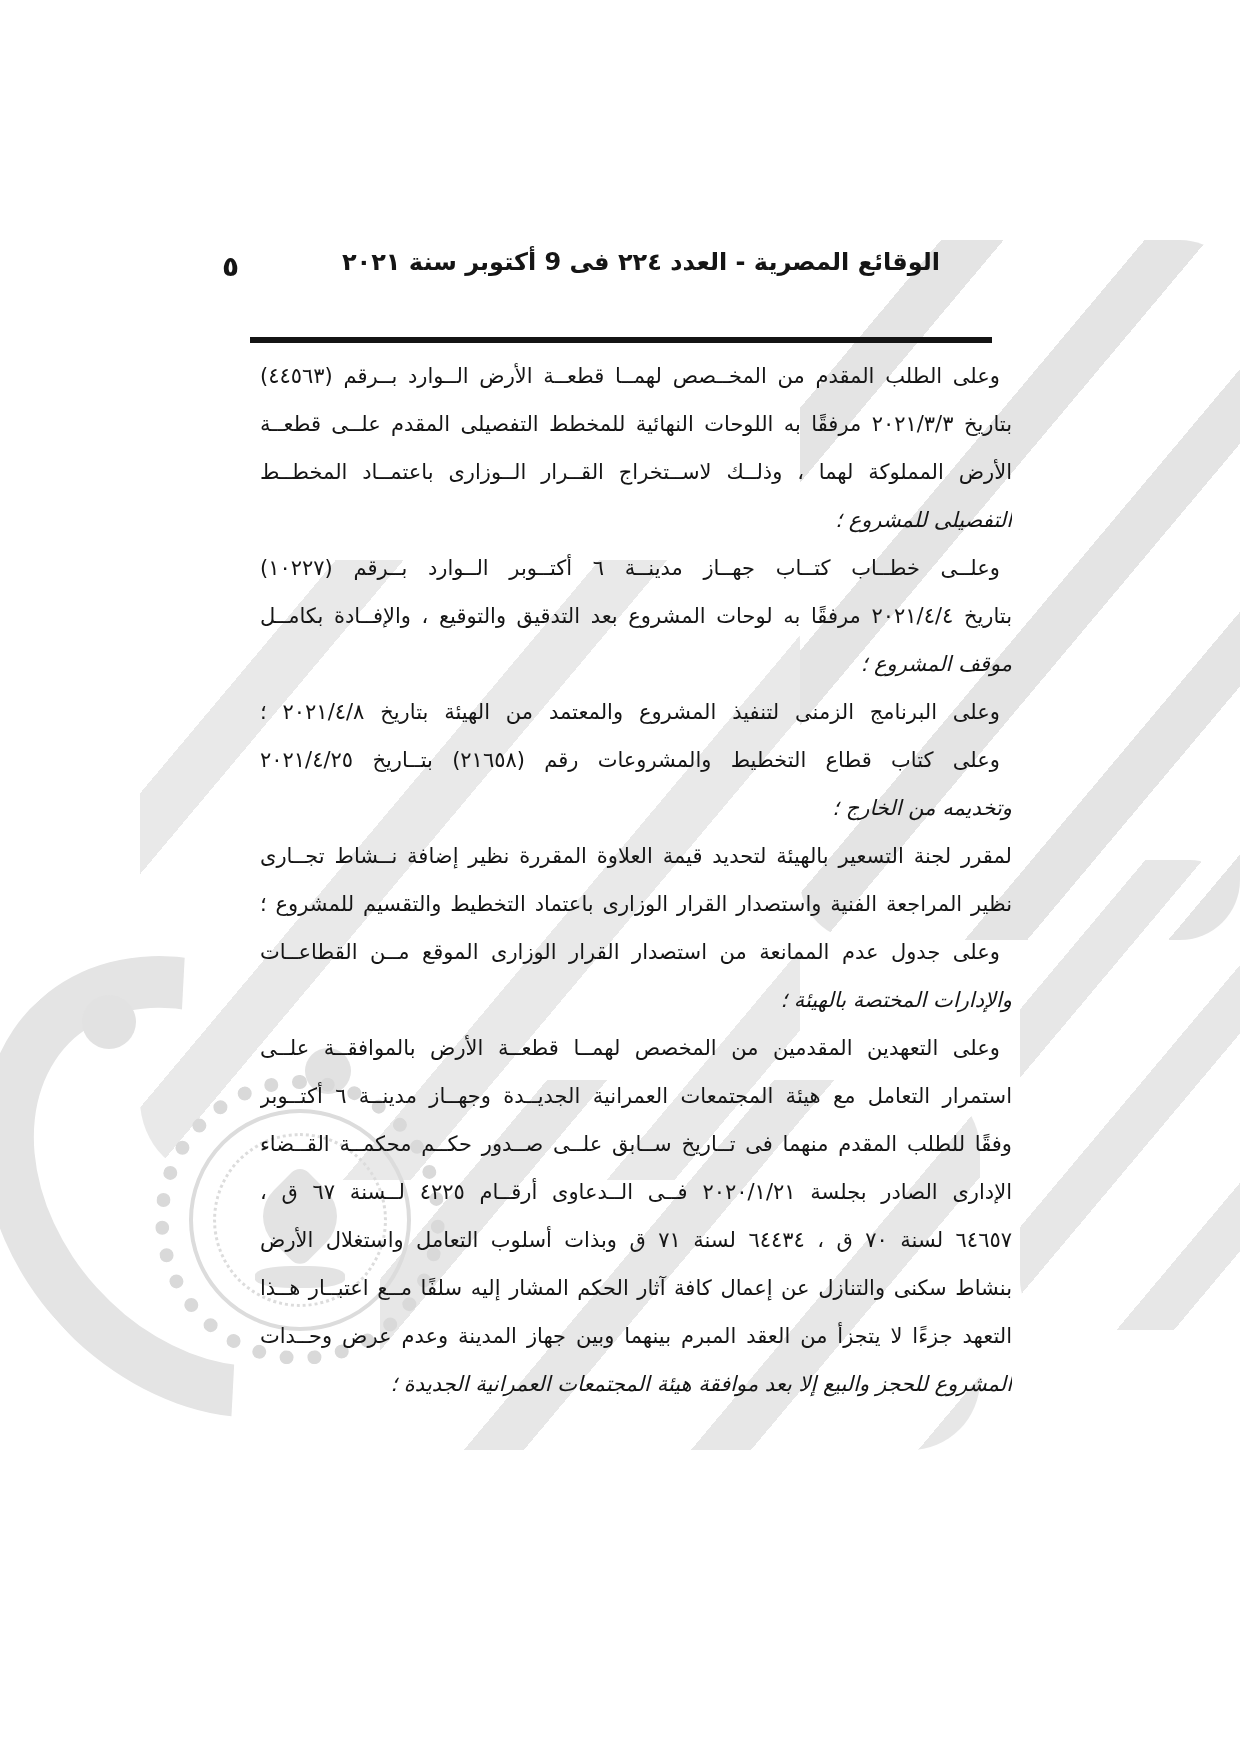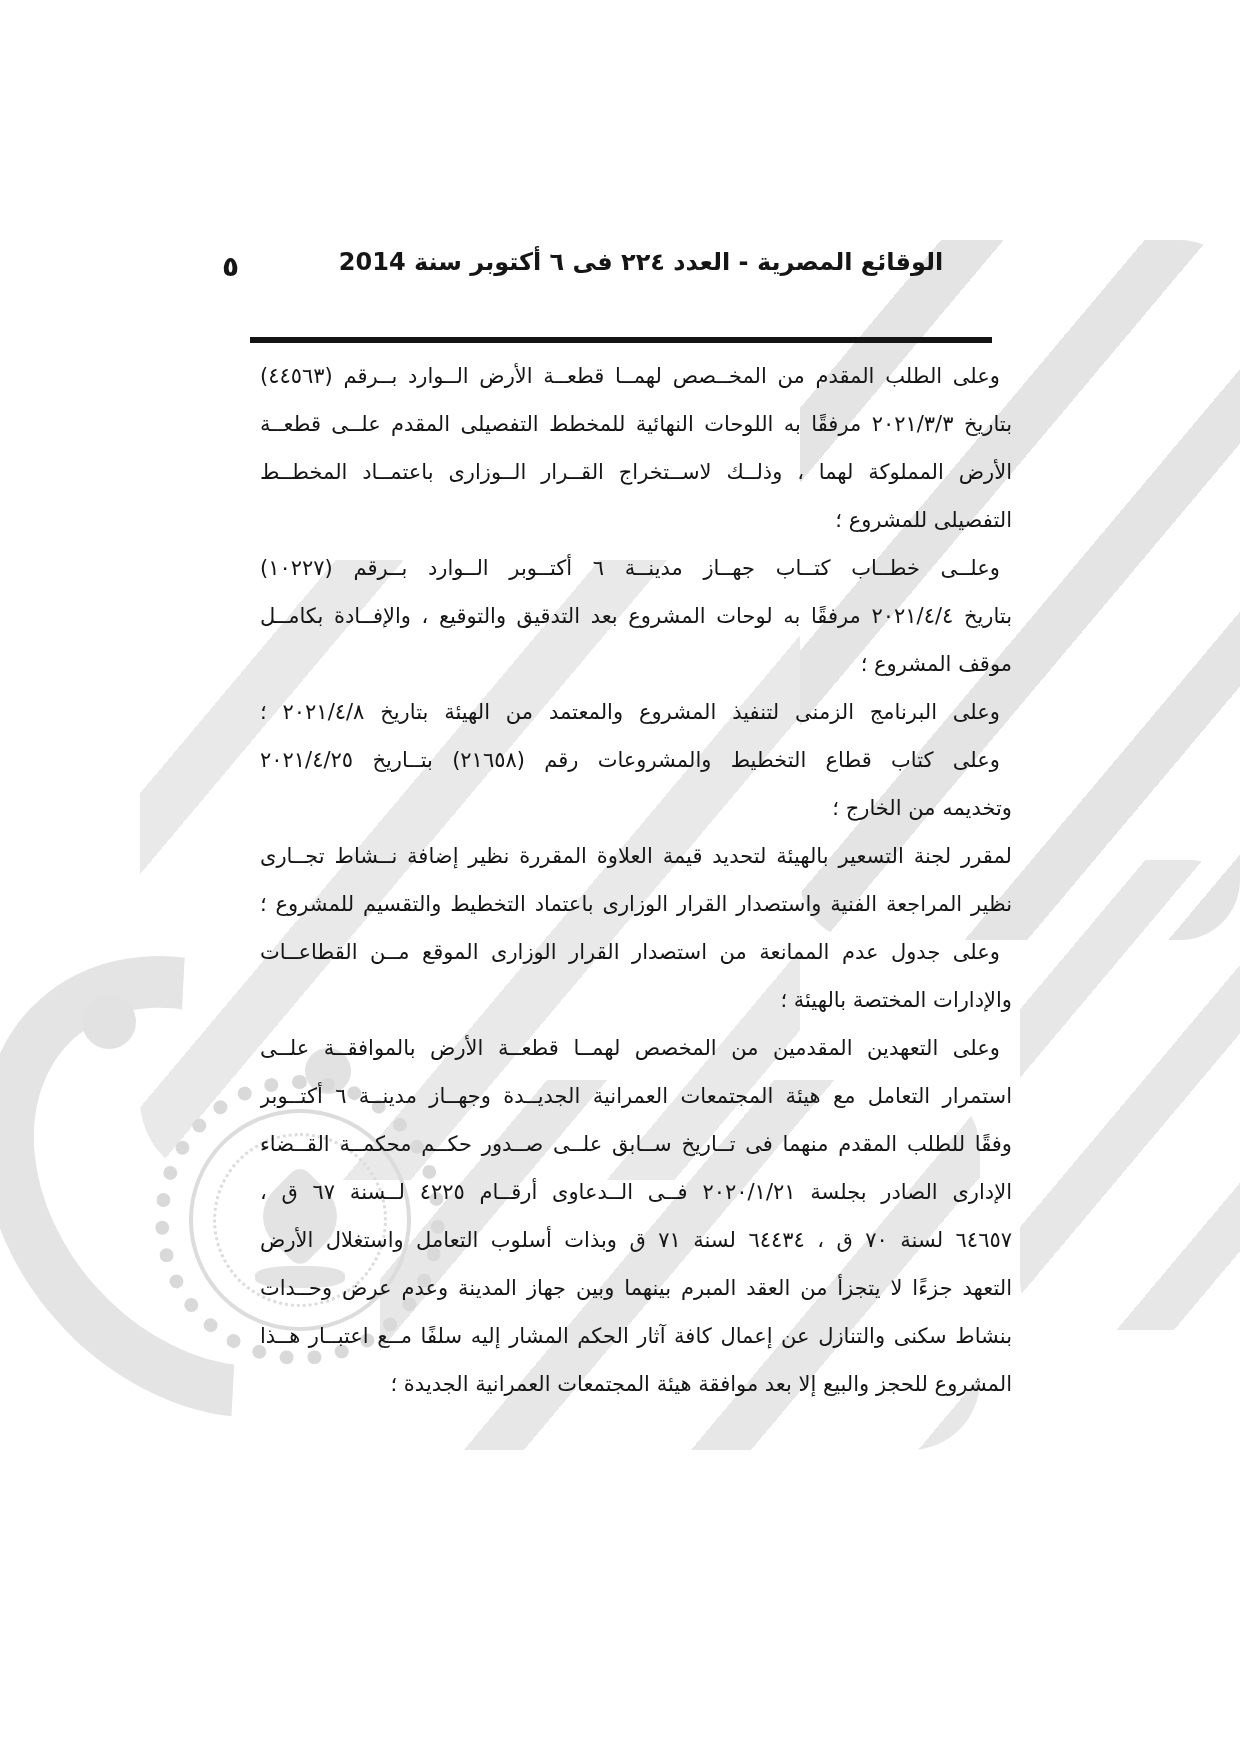--- a/index.html
+++ b/index.html
@@ -58,21 +58,21 @@
 
   .body-text { position: absolute; right: 228px; top: 352px; width: 752px; }
   .line {
     direction: rtl;
     height: 48px; line-height: 48px;
     font-size: 21px;
     text-align: justify; text-align-last: justify;
     overflow: hidden; white-space: nowrap;
   }
   .line.opener { text-indent: 12px; }
-  .line.short { text-align: left; text-align-last: right; }
+  .line.short { text-align: left; text-align-last: right; font-style: italic; }
 </style>
 </head>
 <body>
 
 <div class="page">
 
   <div class="wm wm-stripes a"></div>
   <div class="wm wm-stripes b"></div>
   <div class="wm wm-stripes c"></div>
   <div class="wm wm-stripes d"></div>
@@ -84,21 +84,21 @@
     <div class="ring-mid"></div>
     <div class="ring-inner"></div>
     <div class="emblem"></div>
     <div class="emblem-base"></div>
   </div>
 
   <div class="content">
 
     <div class="masthead">
       <div class="page-number">٥</div>
-      <div class="masthead-title">الوقائع المصرية - العدد ٢٢٤ فى ٦ أكتوبر سنة 2014</div>
+      <div class="masthead-title">الوقائع المصرية - العدد ٢٢٤ فى 9 أكتوبر سنة ٢٠٢١</div>
     </div>
 
     <div class="header-rule"></div>
 
     <div class="body-text">
       <div class="line opener">وعلى الطلب المقدم من المخــصص لهمــا قطعــة الأرض الــوارد بــرقم (٤٤٥٦٣)</div>
       <div class="line full">بتاريخ ٢٠٢١/٣/٣ مرفقًا به اللوحات النهائية للمخطط التفصيلى المقدم علــى قطعــة</div>
       <div class="line full">الأرض المملوكة لهما ، وذلــك لاســتخراج القــرار الــوزارى باعتمــاد المخطــط</div>
       <div class="line short">التفصيلى للمشروع ؛</div>
       <div class="line opener">وعلــى خطــاب كتــاب جهــاز مدينــة ٦ أكتــوبر الــوارد بــرقم (١٠٢٢٧)</div>
@@ -109,19 +109,19 @@
       <div class="line short">وتخديمه من الخارج ؛</div>
       <div class="line full">لمقرر لجنة التسعير بالهيئة لتحديد قيمة العلاوة المقررة نظير إضافة نــشاط تجــارى</div>
       <div class="line full">نظير المراجعة الفنية واستصدار القرار الوزارى باعتماد التخطيط والتقسيم للمشروع ؛</div>
       <div class="line opener">وعلى جدول عدم الممانعة من استصدار القرار الوزارى الموقع مــن القطاعــات</div>
       <div class="line short">والإدارات المختصة بالهيئة ؛</div>
       <div class="line opener">وعلى التعهدين المقدمين من المخصص لهمــا قطعــة الأرض بالموافقــة علــى</div>
       <div class="line full">استمرار التعامل مع هيئة المجتمعات العمرانية الجديــدة وجهــاز مدينــة ٦ أكتــوبر</div>
       <div class="line full">وفقًا للطلب المقدم منهما فى تــاريخ ســابق علــى صــدور حكــم محكمــة القــضاء</div>
       <div class="line full">الإدارى الصادر بجلسة ٢٠٢٠/١/٢١ فــى الــدعاوى أرقــام ٤٢٢٥ لــسنة ٦٧ ق ،</div>
       <div class="line full">٦٤٦٥٧ لسنة ٧٠ ق ، ٦٤٤٣٤ لسنة ٧١ ق وبذات أسلوب التعامل واستغلال الأرض</div>
+      <div class="line full">بنشاط سكنى والتنازل عن إعمال كافة آثار الحكم المشار إليه سلفًا مــع اعتبــار هــذا</div>
       <div class="line full">التعهد جزءًا لا يتجزأ من العقد المبرم بينهما وبين جهاز المدينة وعدم عرض وحــدات</div>
-      <div class="line full">بنشاط سكنى والتنازل عن إعمال كافة آثار الحكم المشار إليه سلفًا مــع اعتبــار هــذا</div>
       <div class="line short">المشروع للحجز والبيع إلا بعد موافقة هيئة المجتمعات العمرانية الجديدة ؛</div>
     </div>
 
   </div>
 </div>
 
 </body></html>

